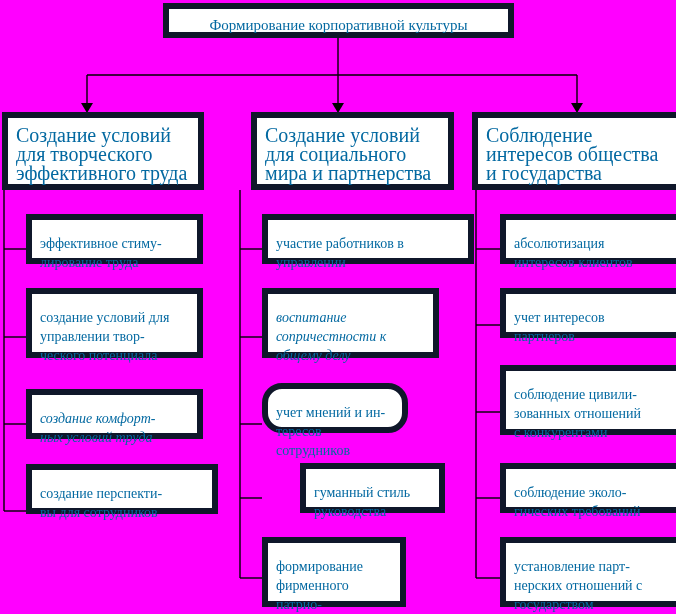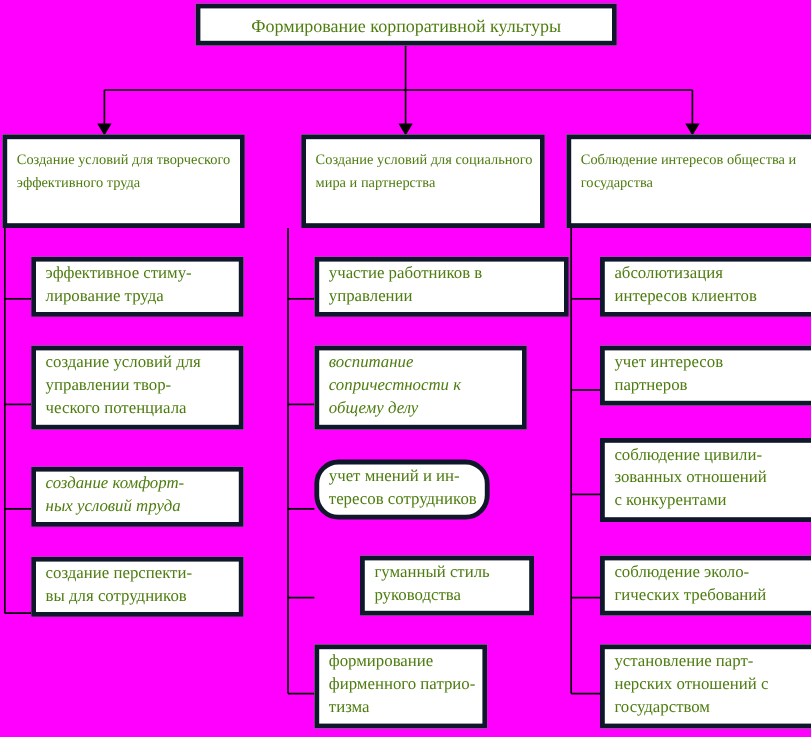--- a/index.html
+++ b/index.html
@@ -18,40 +18,40 @@
     position: absolute;
     left: 0;
     top: 0;
     width: 676px;
     height: 614px;
   }
   .box {
     position: absolute;
     box-sizing: border-box;
     background: #FFFFFF;
-    border: 4px solid #0f172a;
+    border: 6px solid #0f172a;
     font-family: "Liberation Serif", serif;
-    color: #4d7c0f;
+    color: #0369a1;
     line-height: 19px;
     white-space: pre-line;
   }
   .box-title {
     font-size: 15px;
     text-align: center;
     padding-top: 7px;
   }
   .box-header {
-    font-size: 12px;
+    font-size: 20px;
     text-align: left;
     padding: 8px 6px 0 8px;
   }
   .box-leaf {
     font-size: 14px;
     text-align: left;
-    padding: 1px 5px 0 8px;
+    padding: 14px 5px 0 8px;
   }
   svg.connectors {
     position: absolute;
     left: 0;
     top: 0;
     width: 676px;
     height: 614px;
     overflow: visible;
   }
   svg.connectors path, svg.connectors line {
@@ -109,21 +109,21 @@
   <div class="box box-header" style="left:237px; top:112px; width:203px; height:78px;margin-left:14px;">Создание условий для социального мира и партнерства</div>
   <div class="box box-header" style="left:472px; top:112px; width:212px; height:78px;">Соблюдение интересов общества и государства</div>
 
   <div class="box box-leaf" style="left:26px; top:214px; width:177px; height:50px;">эффективное стиму-
 лирование труда</div>
   <div class="box box-leaf" style="left:26px; top:288px; width:177px; height:70px;">создание условий для
 управлении твор-
 ческого потенциала</div>
   <div class="box box-leaf" style="left:26px; top:389px; width:177px; height:50px;font-style:italic;">создание комфорт-
 ных условий труда</div>
-  <div class="box box-leaf" style="left:26px; top:464px; width:177px; height:50px;">создание перспекти-
+  <div class="box box-leaf" style="left:26px; top:464px; width:192px; height:50px;">создание перспекти-
 вы для сотрудников</div>
 
   <div class="box box-leaf" style="left:262px; top:214px; width:212px; height:50px;">участие работников в
 управлении</div>
   <div class="box box-leaf" style="left:262px; top:288px; width:177px; height:70px;font-style:italic;">воспитание
 сопричестности к
 общему делу</div>
   <div class="box box-leaf" style="left:262px; top:383px; width:146px; height:50px;border-radius:20px;">учет мнений и ин-
 тересов сотрудников</div>
   <div class="box box-leaf" style="left:262px; top:463px; width:145px; height:50px;margin-left:38px;">гуманный стиль

